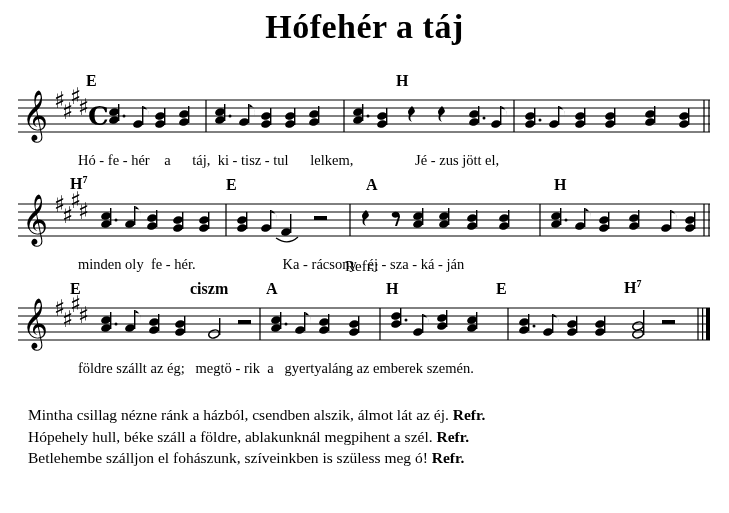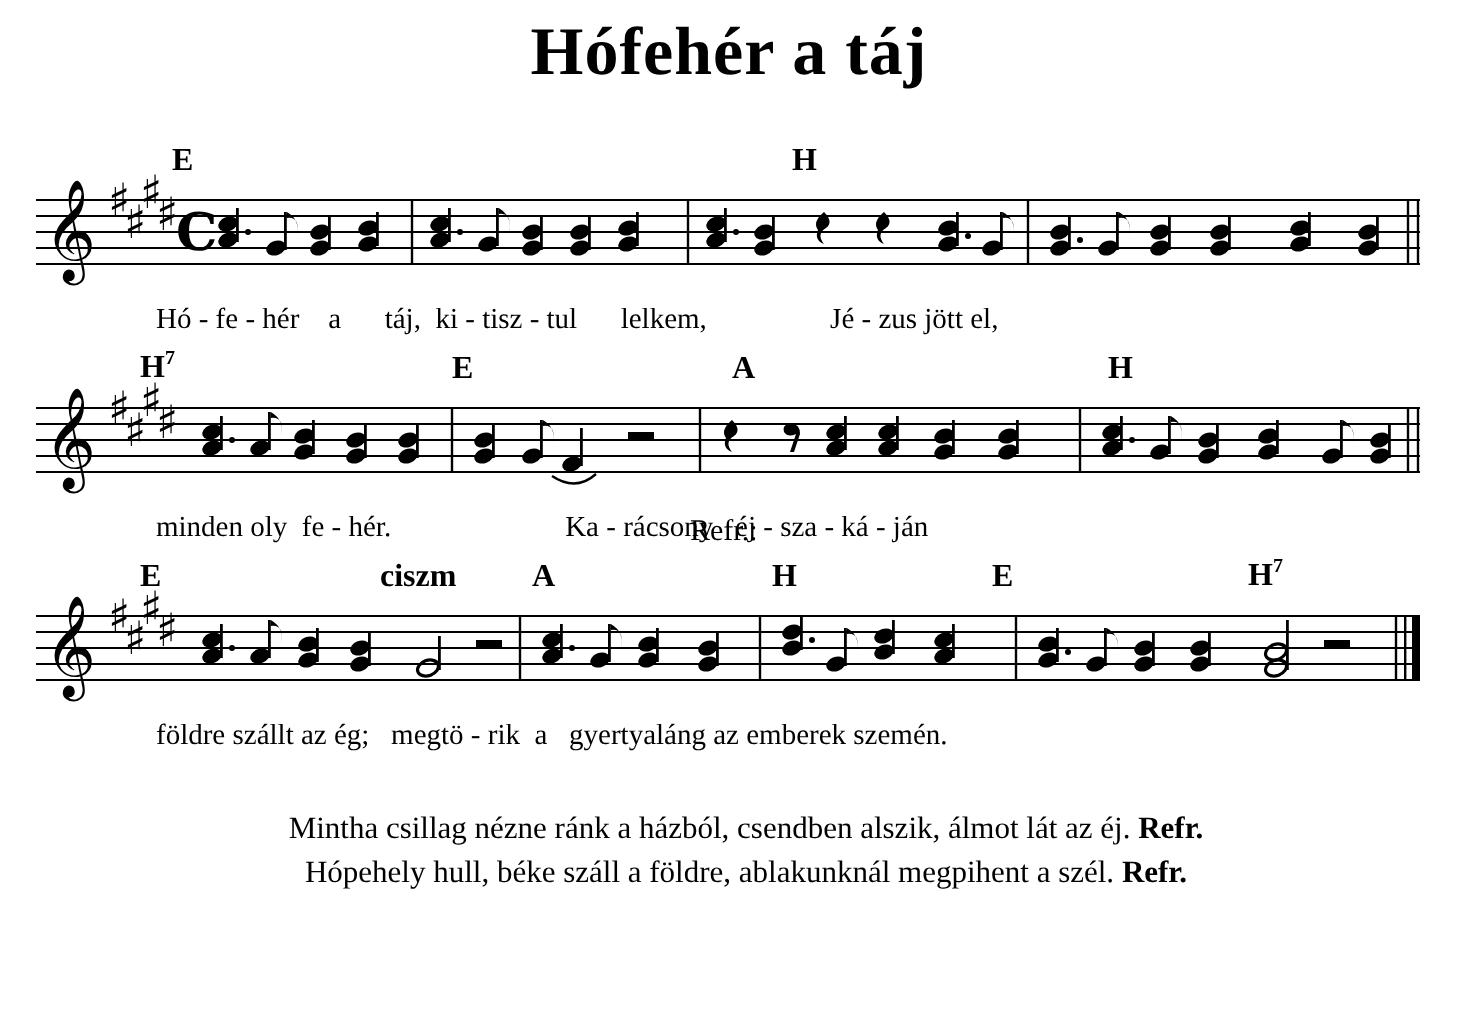--- a/index.html
+++ b/index.html
@@ -72,21 +72,21 @@
 
   .verses {
     position: absolute;
     left: 28px;
     top: 404px;
     width: 690px;
     font-size: 15.5px;
     line-height: 21.5px;
     font-family: "Liberation Serif", serif;
   }
-  .verses div { white-space: nowrap; text-align: center; }
+  .verses div { white-space: nowrap; }
   .verses b { font-weight: bold; }
 </style>
 </head>
 <body>
 
 <div class="title">Hófehér a táj</div>
 
 <div class="system" id="system-1">
   <svg class="staff-svg" width="700" height="70" viewBox="0 0 700 70">
 
@@ -409,13 +409,14 @@
   <div class="chord" style="left:372px; top:-6px;"><span>H</span></div>
   <div class="chord" style="left:482px; top:-6px;"><span>E</span></div>
   <div class="chord" style="left:610px; top:-8px;"><span>H</span><sup>7</sup></div>
 </div>
 
 <div class="lyric-line" id="lyrics-3">földre szállt az ég;   megtö - rik  a   gyertyaláng az emberek szemén.</div>
 
 <div class="verses">
   <div><span>Mintha csillag nézne ránk a házból, csendben alszik, álmot lát az éj. </span><b>Refr.</b></div>
   <div><span>Hópehely hull, béke száll a földre, ablakunknál megpihent a szél. </span><b>Refr.</b></div>
+  <div><span>Betlehembe szálljon el fohászunk, szíveinkben is szüless meg ó! </span><b>Refr.</b></div>
 </div>
 
 </body></html>

